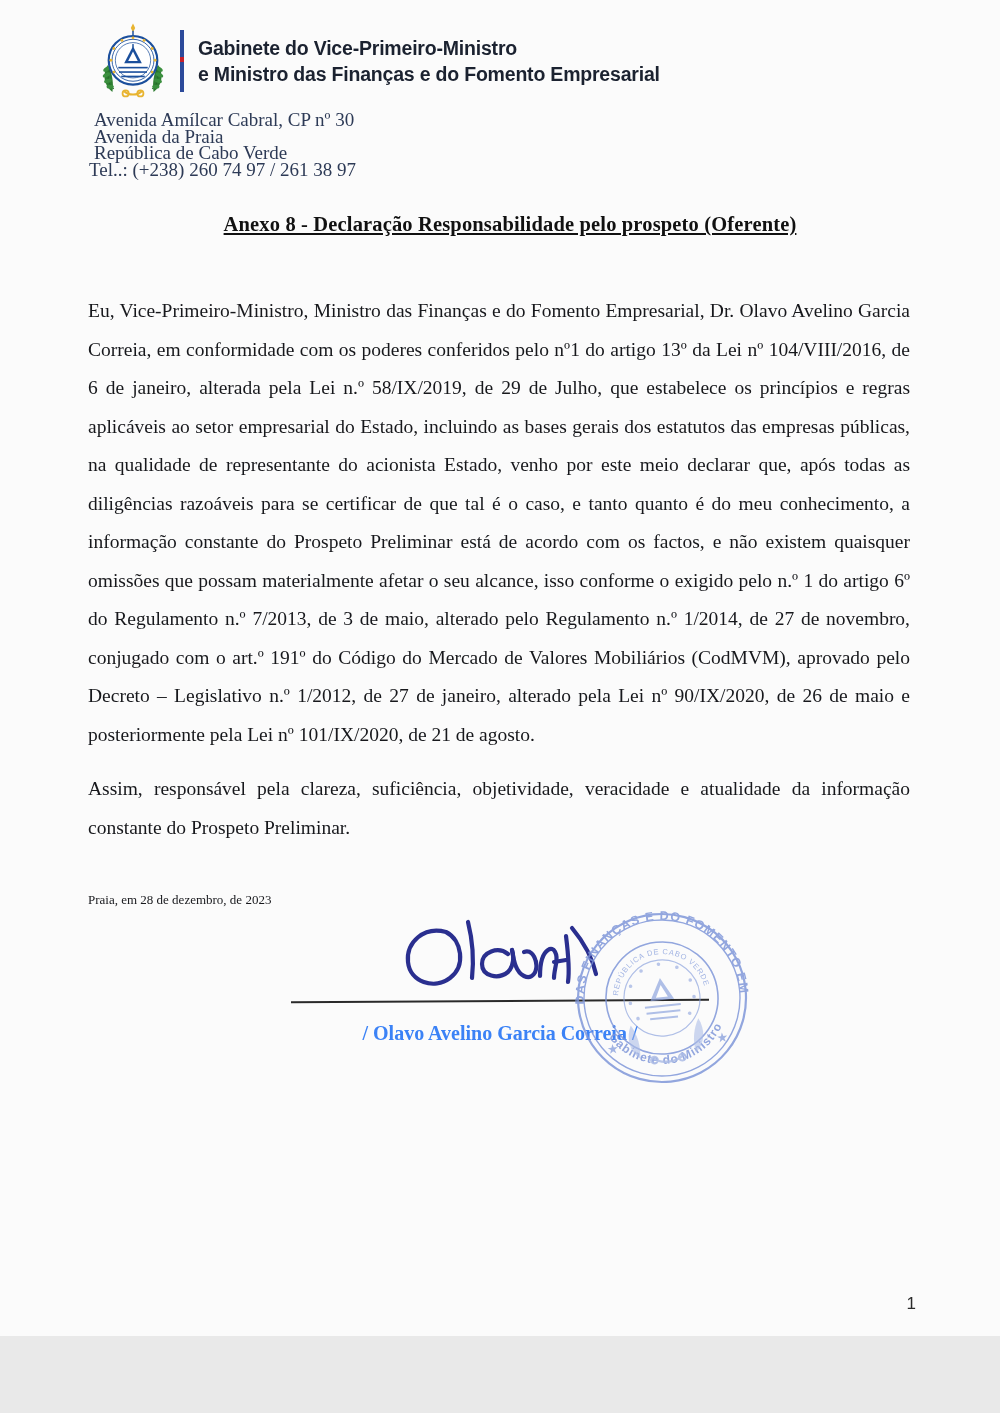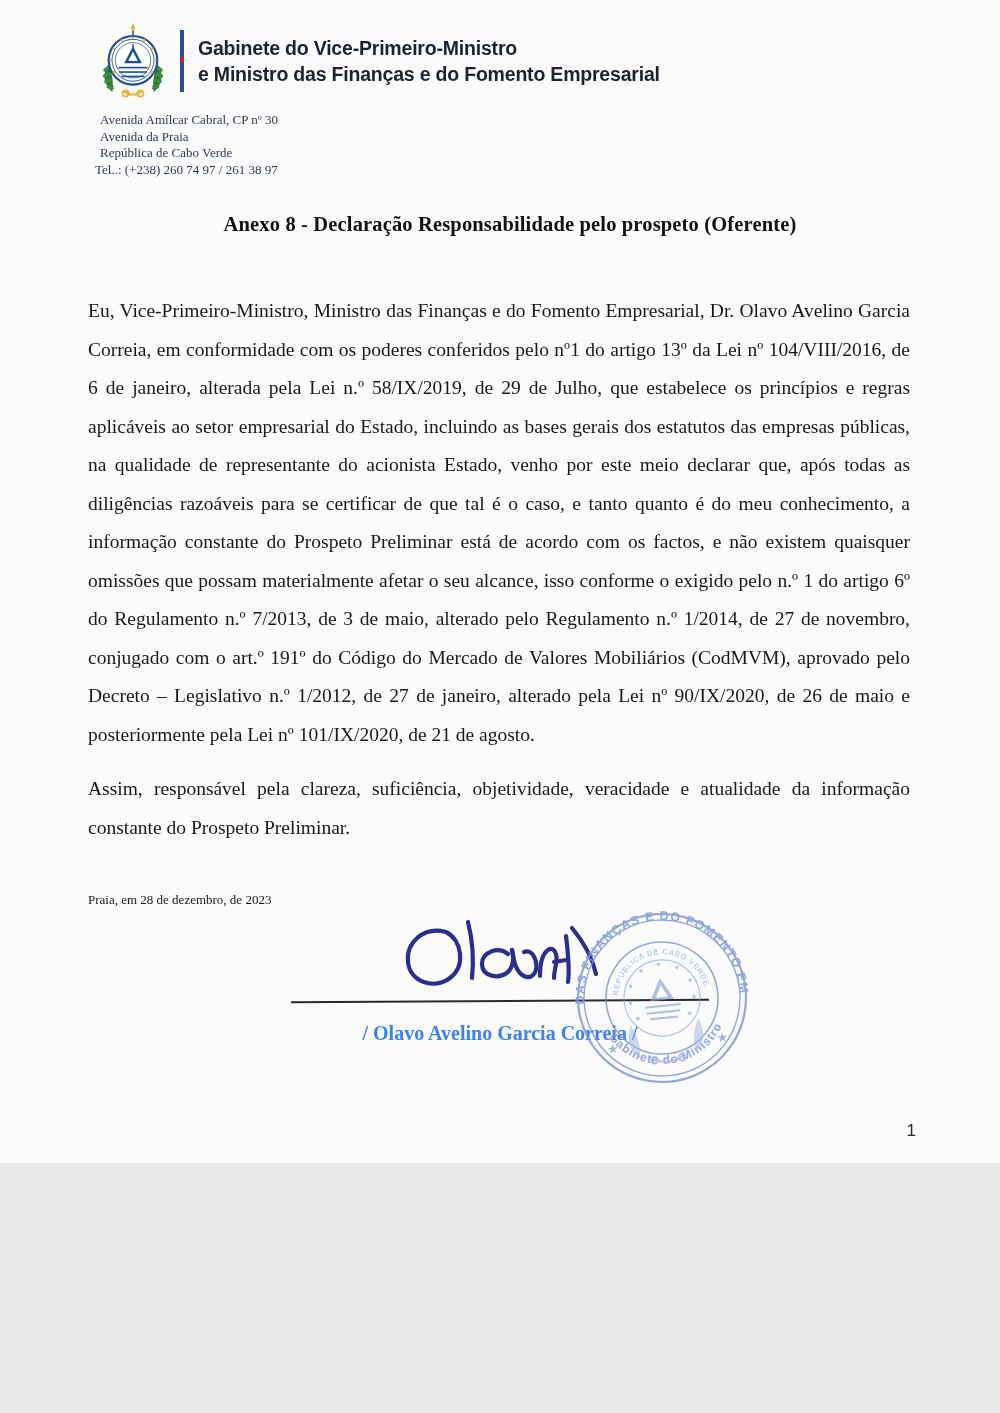--- a/index.html
+++ b/index.html
@@ -4,21 +4,21 @@
 <title>Anexo 8 - Declaração Responsabilidade pelo prospeto (Oferente)</title>
 <style>
   html, body {
     margin: 0;
     padding: 0;
     background: #e9e9e9;
   }
   .page {
     position: relative;
     width: 1000px;
-    height: 1163px;
+    height: 1336px;
     margin: 0 auto;
     background: #fbfbfb;
     overflow: hidden;
     font-family: "Liberation Serif", "DejaVu Serif", serif;
     color: #15161a;
   }
 
   
   .letterhead {
     position: absolute;
@@ -58,42 +58,43 @@
     font-size: 19.5px;
     line-height: 26px;
     color: #1b2230;
     letter-spacing: -0.2px;
     white-space: nowrap;
   }
 
   
   .address {
     position: absolute;
-    left: 100px;
+    left: 94px;
     top: 112px;
     font-family: "Liberation Serif", "DejaVu Serif", serif;
-    font-size: 13px;
+    font-size: 19px;
     line-height: 16.5px;
     color: #2d3a56;
     white-space: nowrap;
   }
   .address div:nth-child(4) { margin-left: -5px; font-family: Liberation Serif, serif; }
 
   
   .doc-title {
     position: absolute;
     left: 8px;
     right: 0;
     top: 213px;
     text-align: center;
     font-weight: bold;
     font-size: 20.5px;
     letter-spacing: 0.15px;
     color: #111;
     padding-left: 12px;
+    text-decoration: underline;
   }
 
   
   .body-area {
     position: absolute;
     left: 88px;
     top: 292px;
     width: 822px;
   }
   .para {

